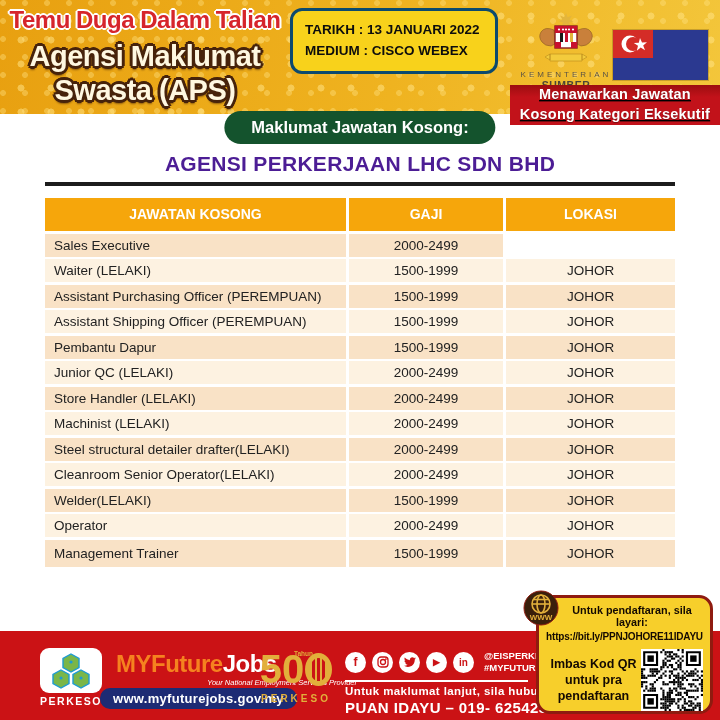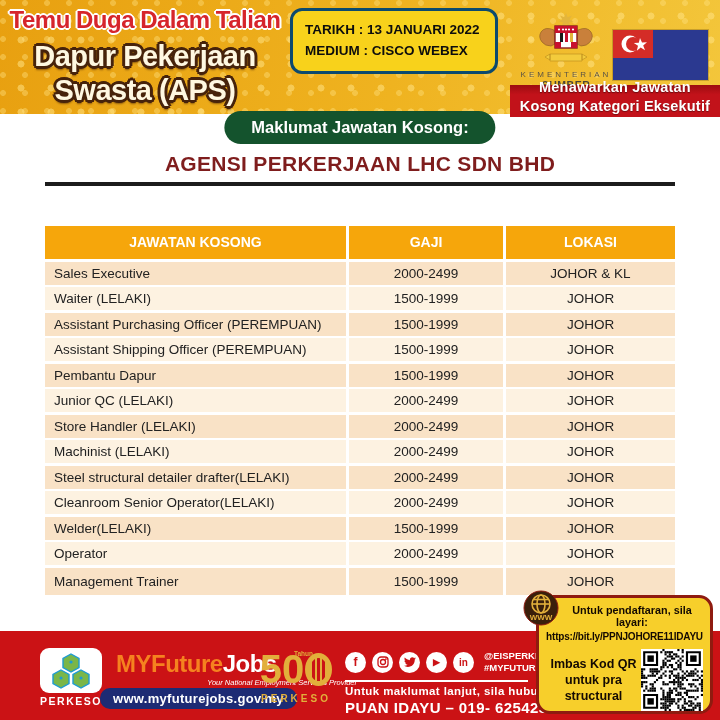--- a/index.html
+++ b/index.html
@@ -28,35 +28,35 @@
   .detail-box{left:290px;top:8px;width:208px;background:#F8D21B;border:3px solid #0c4a6e;
     border-radius:12px;padding:9px 12px;box-sizing:border-box;}
   .detail-line{font-size:13.5px;font-weight:700;color:#0d0d0d;line-height:1.55;}
 
   .crest-wrap{left:514px;top:12px;width:104px;text-align:center;}
   .ministry-1{font-size:8px;letter-spacing:3px;color:#5a5244;margin-top:2px;}
   .ministry-2{font-size:10.5px;font-weight:700;color:#4c4637;letter-spacing:.5px;}
 
   .flag{left:613px;top:30px;width:95px;height:50px;box-shadow:0 0 0 1px rgba(120,90,20,.35);}
 
-  .offer-banner{left:510px;top:85px;width:210px;height:32px;
+  .offer-banner{left:510px;top:85px;width:210px;height:40px;
     background:linear-gradient(#9C0D10,#C2121A 30%,#C2121A);
-    display:flex;flex-direction:column;justify-content:flex-end;text-align:center;}
+    display:flex;flex-direction:column;justify-content:center;text-align:center;text-decoration:underline;}
   .offer-line{font-size:14.5px;font-weight:700;color:#fff;line-height:1.35;letter-spacing:.2px;
     text-shadow:0 1px 1px rgba(0,0,0,.4);}
 
   .info-pill{left:50%;top:111px;transform:translateX(-50%);background:#14532d;color:#fff;
     border-radius:18px;padding:7px 27px;font-size:16.5px;font-weight:700;white-space:nowrap;}
 
   .company-title{left:0;top:152px;width:720px;text-align:center;font-size:21px;font-weight:800;
-    color:#7f1d1d;letter-spacing:.3px;}
+    color:#4c1d95;letter-spacing:.3px;}
   .title-rule{left:45px;top:182px;width:630px;height:4px;background:#1c1c1c;}
 
   
-  .jobs-table{left:45px;top:198px;width:630px;margin-top:28px;}
+  .jobs-table{left:45px;top:198px;width:630px;}
   .t-row{display:flex;column-gap:3px;margin-bottom:2.5px;}
   .t-head .cell{background:#F6A60B;color:#fff;font-weight:700;font-size:14px;height:33px;line-height:33px;}
   .cell{box-sizing:border-box;text-align:center;}
   .c1{width:301px;}.c2{width:154px;}.c3{width:169px;}
   .t-body .cell{height:23px;line-height:23px;font-size:13.5px;color:#222;}
   .t-body .c1{text-align:left;padding-left:9px;}
   .t-body .row-a .cell{background:#F9E2C6;}
   .t-body .row-b .cell{background:#FDF2E1;}
   .t-body .t-row.tall .cell{height:27px;line-height:27px;}
 
@@ -99,21 +99,21 @@
   .contact-person{left:345px;top:699px;font-size:15px;color:#fff;font-weight:800;letter-spacing:.4px;}
 </style>
 </head>
 <body>
 
 <div class="abs gold-band"></div>
 
 <div class="abs event-block">
   <div class="event-title">Temu Duga Dalam Talian</div>
   <div class="agency">
-    <div>Dapur Pekerjaan</div>
+    <div>Agensi Maklumat</div>
     <div>Swasta (APS)</div>
   </div>
 </div>
 
 <div class="abs detail-box">
   <div class="detail-line">TARIKH : 13 JANUARI 2022</div>
   <div class="detail-line">MEDIUM : CISCO WEBEX</div>
 </div>
 
 <div class="abs crest-wrap">
@@ -171,21 +171,20 @@
 <div class="abs jobs-table">
   <div class="t-row t-head">
     <div class="cell c1">JAWATAN KOSONG</div>
     <div class="cell c2">GAJI</div>
     <div class="cell c3">LOKASI</div>
   </div>
   <div class="t-body" id="t-body">
       <div class="t-row row-a">
         <div class="cell c1">Sales Executive</div>
         <div class="cell c2">2000-2499</div>
-        <div class="cell c3">JOHOR &amp; KL</div>
       </div>
       <div class="t-row row-b">
         <div class="cell c1">Waiter (LELAKI)</div>
         <div class="cell c2">1500-1999</div>
         <div class="cell c3">JOHOR</div>
       </div>
       <div class="t-row row-a">
         <div class="cell c1">Assistant Purchasing Officer (PEREMPUAN)</div>
         <div class="cell c2">1500-1999</div>
         <div class="cell c3">JOHOR</div>
@@ -253,21 +252,21 @@
       <line x1="10.5" y1="9.5" x2="25.5" y2="9.5"></line>
     </g>
     <text x="18" y="30" text-anchor="middle" font-size="8" font-weight="bold" fill="#E2AF3B" font-family="Liberation Sans, sans-serif">WWW</text>
   </svg>
   <div class="reg-prompt">Untuk pendaftaran, sila layari:</div>
   <div class="reg-url">https://bit.ly/PPNJOHORE11IDAYU</div>
   <div class="reg-row">
     <div class="reg-caption">
       <div>Imbas Kod QR</div>
       <div>untuk pra</div>
-      <div>structural</div>
+      <div>pendaftaran</div>
     </div>
     <svg class="qr" id="qr-svg" viewBox="0 0 29 29">
       <rect width="29" height="29" fill="#fff"></rect>
       <g fill="#000">
         <path d="M1 1h7v7h-7z M2 2v5h5v-5z" fill-rule="evenodd"></path>
         <rect x="3" y="3" width="3" height="3"></rect>
         <path d="M21 1h7v7h-7z M22 2v5h5v-5z" fill-rule="evenodd"></path>
         <rect x="23" y="3" width="3" height="3"></rect>
         <path d="M1 21h7v7h-7z M2 22v5h5v-5z" fill-rule="evenodd"></path>
         <rect x="3" y="23" width="3" height="3"></rect>

